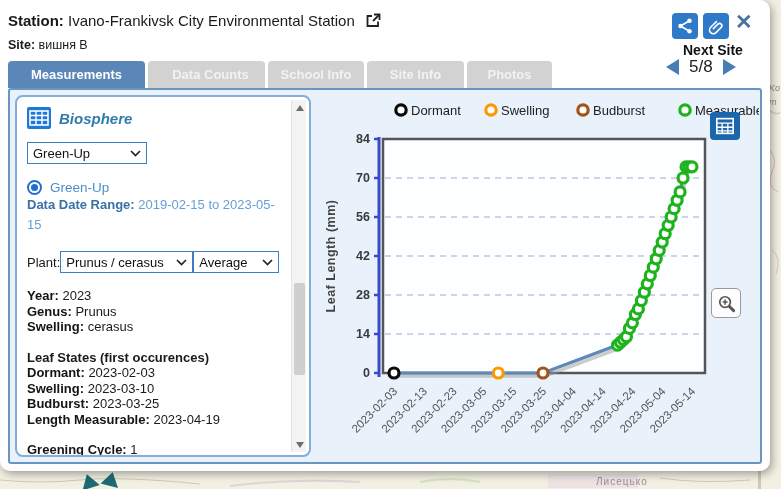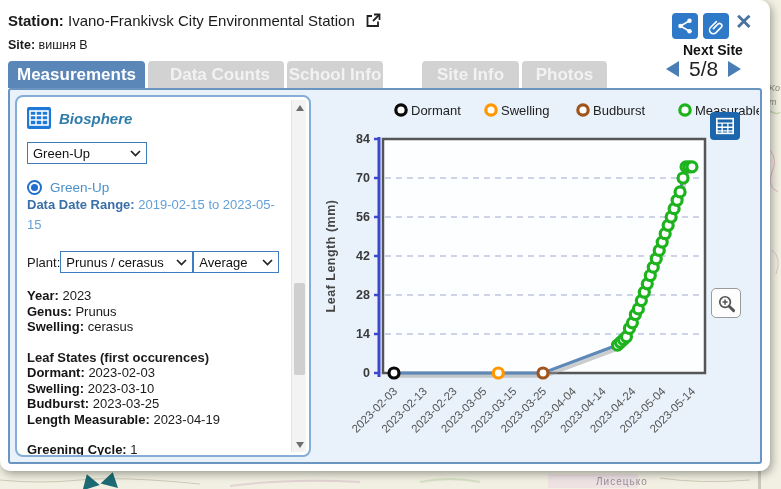--- a/index.html
+++ b/index.html
@@ -20,28 +20,28 @@
   .school-line .b { font-weight:bold; }
   .ext-link { display:inline-block; vertical-align:-2px; margin-left:6px; cursor:pointer; }
   .site-line { position:absolute; left:8px; top:38px; font-size:12.5px; color:#1a1a1a; }
   .site-line .b { font-weight:bold; }
 
   .hdr-btn { position:absolute; width:26px; height:26px; background:#2e7ac9; border-radius:4px;
              display:flex; align-items:center; justify-content:center; cursor:pointer; }
   .close-x { position:absolute; left:735px; top:10px; font-size:21px; font-weight:bold; color:#4a739e; cursor:pointer; }
   .next-site { position:absolute; left:683px; top:42px; font-size:14px; font-weight:bold; color:#111; }
   .pager { position:absolute; left:666px; top:57px; display:flex; align-items:center; gap:10px; }
-  .pager .num { font-size:21px; color:#222; }
+  .pager .num { font-size:17px; color:#222; }
   .tri { width:0; height:0; cursor:pointer; }
   .tri.left  { border-top:8px solid transparent; border-bottom:8px solid transparent; border-right:13px solid #4a7db3; }
   .tri.right { border-top:8px solid transparent; border-bottom:8px solid transparent; border-left:13px solid #4a7db3; }
 
   
   .tabs { position:absolute; left:8px; top:61px; height:27px; display:flex; gap:3px; }
-  .tab { height:27px; line-height:27px; text-align:center; font-size:17px; font-weight:bold;
+  .tab { height:27px; line-height:27px; text-align:center; font-size:13px; font-weight:bold;
          background:#d2d2d2; color:#f2f2f2; border-radius:4px 4px 0 0; cursor:pointer; }
   .tab.active { background:#5b87b8; color:#fff; }
 
   
   .content { position:absolute; left:8px; top:88px; width:754px; height:376px;
              background:#e9f2fb; border:2px solid #6b95c1; border-radius:3px; }
 
   .sidebar { position:absolute; left:5px; top:5px; width:296px; height:362px; background:#fff;
              border:2px solid #84aed6; border-radius:8px; padding:8px 18px 8px 10px;
              font-size:13px; color:#1a1a1a; overflow:hidden; }
@@ -137,23 +137,23 @@
 
   <div class="next-site">Next Site</div>
   <div class="pager">
     <div class="tri left"></div>
     <div class="num">5/8</div>
     <div class="tri right"></div>
   </div>
 
   <div class="tabs" id="tabs">
       <div class="tab active" style="width: 137px;">Measurements</div>
-      <div class="tab" style="width: 136px; padding-left: 8px;">Data Counts</div>
+      <div class="tab" style="width: 117px; padding-left: 8px;">Data Counts</div>
       <div class="tab" style="width: 96px;">School Info</div>
-      <div class="tab" style="width: 97px; margin-left: 36px;">Site Info</div>
+      <div class="tab" style="width: 97px;">Site Info</div>
       <div class="tab" style="width: 85px;">Photos</div>
     </div>
 
   <div class="content">
 
     <div class="sidebar">
       <div class="bio-row">
         <svg width="24" height="22" viewBox="0 0 24 22">
           <rect x="0" y="0" width="24" height="22" rx="2" fill="#1d79d8"></rect>
           <rect x="3" y="4" width="18" height="14" fill="none" stroke="#fff" stroke-width="1.6"></rect>

